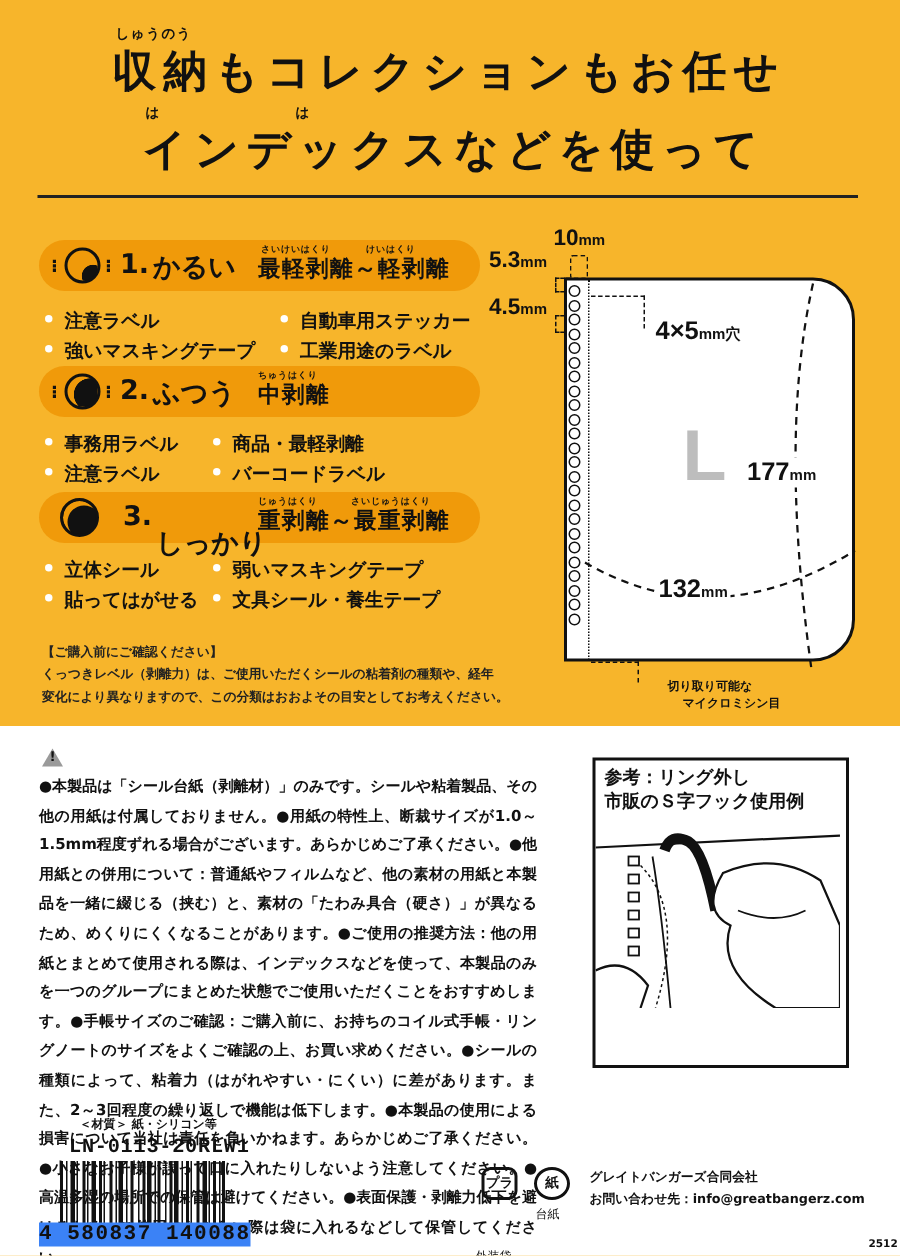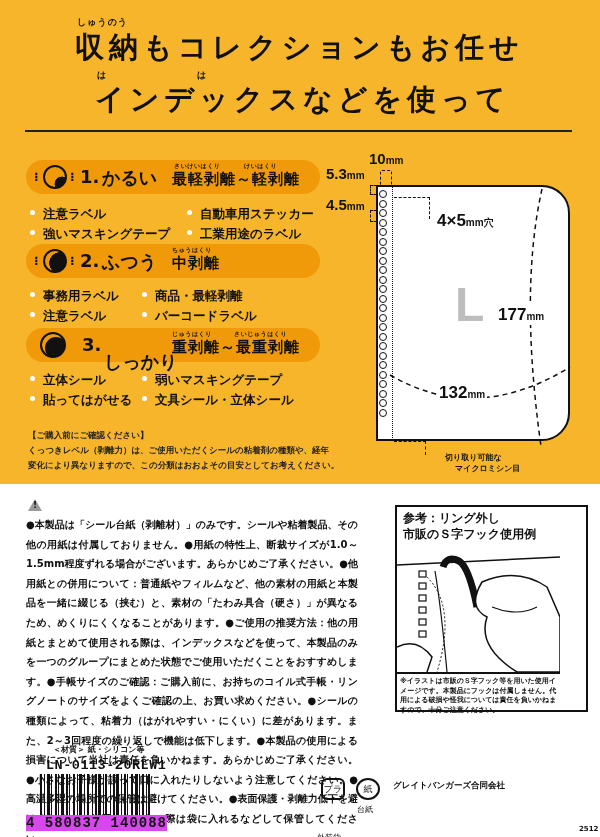--- a/index.html
+++ b/index.html
@@ -37,32 +37,32 @@
   .big-L { position: absolute; left: 455px; top: 277px; font-size: 48px; font-weight: bold; color: #bdbdbd; font-family: "Liberation Sans", sans-serif; }
   .dash { position: absolute; border: 0 dashed #111; }
   .note-small { position: absolute; font-size: 8px; color: #111; white-space: nowrap; font-weight: bold; }
 
   
   .warn-title { position: absolute; left: 28px; top: 498px; font-size: 12px; font-weight: bold; color: #111; white-space: nowrap; }
   .warn-icon { display: inline-block; width: 0; height: 0; border-left: 7px solid transparent; border-right: 7px solid transparent; border-bottom: 12px solid #9a9a9a; position: relative; top: 1px; margin-right: 6px; }
   .warn-icon::after { content: "!"; position: absolute; left: -2px; top: 1px; font-size: 9px; color: #111; font-weight: bold; }
   .warn-body { position: absolute; left: 26px; top: 515px; width: 332px; font-size: 10px; line-height: 19.6px; color: #111; font-weight: bold; text-align: justify; }
 
-  .ref-box { position: absolute; left: 395px; top: 505px; width: 193px; height: 207px; border: 2px solid #111; background: #fff; }
+  .ref-box { position: absolute; left: 395px; top: 505px; width: 171px; height: 207px; border: 2px solid #111; background: #fff; }
   .ref-title { position: absolute; left: 6px; top: 3px; font-size: 12px; font-weight: bold; line-height: 16px; white-space: nowrap; }
   .ref-illus { position: absolute; left: 0; top: 40px; width: 163px; height: 125px; }
   .ref-caption { position: absolute; left: 0; top: 165px; width: 163px; border-top: 2px solid #111; padding: 3px 3px; font-size: 7px; font-weight: bold; line-height: 9.5px; }
 
   .material { position: absolute; left: 53px; top: 744px; font-size: 8px; font-weight: bold; white-space: nowrap; }
   .code { position: absolute; left: 46px; top: 758px; font-size: 13.5px; font-family: "Liberation Mono", "DejaVu Sans Mono", monospace; font-weight: bold; letter-spacing: 0.5px; white-space: nowrap; }
   .barcode { position: absolute; left: 40px; top: 774px; width: 135px; height: 44px; display: flex; align-items: stretch; }
   .barcode span { display: block; background: #111; height: 100%; }
-  .ean { position: absolute; left: 26px; top: 815px; font-size: 14px; font-family: "Liberation Mono", "DejaVu Sans Mono", monospace; font-weight: bold; letter-spacing: 1px; white-space: nowrap; background: #d946ef; }
-
-  .recycle { position: absolute; top: 778px; width: 24px; height: 22px; border: 2px solid #111; border-radius: 6px; font-size: 9px; font-weight: normal; text-align: center; line-height: 18px; }
+  .ean { position: absolute; left: 26px; top: 815px; font-size: 14px; font-family: "Liberation Mono", "DejaVu Sans Mono", monospace; font-weight: bold; letter-spacing: 1px; white-space: nowrap; background: #3b82f6; }
+
+  .recycle { position: absolute; top: 778px; width: 24px; height: 22px; border: 2px solid #111; border-radius: 6px; font-size: 9px; font-weight: bold; text-align: center; line-height: 18px; }
   .recycle.round { border-radius: 50%; }
   .recycle-label { position: absolute; top: 804px; font-size: 8px; white-space: nowrap; }
   .company { position: absolute; left: 393px; top: 778px; font-size: 8.5px; font-weight: bold; line-height: 15px; white-space: nowrap; }
   .lot { position: absolute; left: 579px; top: 825px; font-size: 7px; font-weight: bold; }
 </style>
 </head>
 <body>
 
 <div class="top"></div>
 
@@ -122,21 +122,21 @@
   <span class="sub-furi" style="left:208px;top:2px;">さいじゅうはくり</span>
   <span class="sub" style="left:146px;top:10px;">重剥離～最重剥離</span>
 </div>
 <div class="items" style="top:372px;">
   <div class="row">
     <span class="cell" style="left:0;"><i class="bullet"></i><span>立体シール</span></span>
     <span class="cell" style="left:112px;"><i class="bullet"></i><span>弱いマスキングテープ</span></span>
   </div>
   <div class="row">
     <span class="cell" style="left:0;"><i class="bullet"></i><span>貼ってはがせる</span></span>
-    <span class="cell" style="left:112px;"><i class="bullet"></i><span>文具シール・立体シール</span></span>
+    <span class="cell" style="left:112px;"><i class="bullet"></i><span>文具シール・養生テープ</span></span>
   </div>
 </div>
 
 <div class="notice">
   <div>【ご購入前にご確認ください】</div>
   <div>くっつきレベル（剥離力）は、ご使用いただくシールの粘着剤の種類や、経年</div>
   <div>変化により異なりますので、この分類はおおよその目安としてお考えください。</div>
 </div>
 
 <div class="dim-label" style="left:369px;top:150px;font-size:15px;"><span>10</span><small>mm</small></div>
@@ -212,21 +212,20 @@
       <rect x="22" y="72" width="7" height="6"></rect>
         <rect x="22" y="84" width="7" height="6"></rect>
     </g>
     <path d="M 46 20 Q 50 8 62 14 Q 72 20 80 60" stroke="#111" stroke-width="7" fill="none"></path>
     <path d="M 38 24 Q 44 60 50 125" stroke="#111" stroke-width="1.2" fill="none"></path>
     <path d="M 30 30 Q 60 60 40 125" stroke="#111" stroke-width="1" fill="none" stroke-dasharray="2,2"></path>
     <path d="M 85 35 Q 120 20 150 40 L 163 70 L 163 125 L 120 125 Q 80 100 90 70 Q 70 60 85 35 Z" stroke="#111" stroke-width="1.5" fill="#fff"></path>
     <path d="M 95 60 Q 120 70 140 60" stroke="#111" stroke-width="1.2" fill="none"></path>
     <path d="M 0 100 Q 20 90 35 110 L 30 125" stroke="#111" stroke-width="1.5" fill="none"></path>
   </svg>
-  <div class="ref-caption">※イラストは市販のＳ字フック等を用いた使用イメージです。本製品にフックは付属しません。代用による破損や怪我については責任を負いかねますので、十分ご注意ください。</div>
 </div>
 
 <div class="material">＜材質＞ 紙・シリコン等</div>
 <div class="code">LN-0113-20RLW1</div>
 <div class="barcode">
   <span style="width:2px;margin-right:2px;"></span>
     <span style="width:1px;margin-right:2px;"></span>
     <span style="width:3px;margin-right:1px;"></span>
     <span style="width:1px;margin-right:3px;"></span>
   <span style="width:2px;margin-right:1px;"></span>
@@ -259,14 +258,15 @@
 </div>
 <div class="ean">4 580837 140088</div>
 
 <div class="recycle" style="left:321px;"><span>プラ</span></div>
 <div class="recycle-label" style="left:317px;margin-top:28px;">外装袋</div>
 <div class="recycle round" style="left:356px;"><span>紙</span></div>
 <div class="recycle-label" style="left:357px;">台紙</div>
 
 <div class="company">
   <div>グレイトバンガーズ合同会社</div>
+  <div>お問い合わせ先：info@greatbangerz.com</div>
 </div>
 <div class="lot">2512</div>
 
 </body></html>

